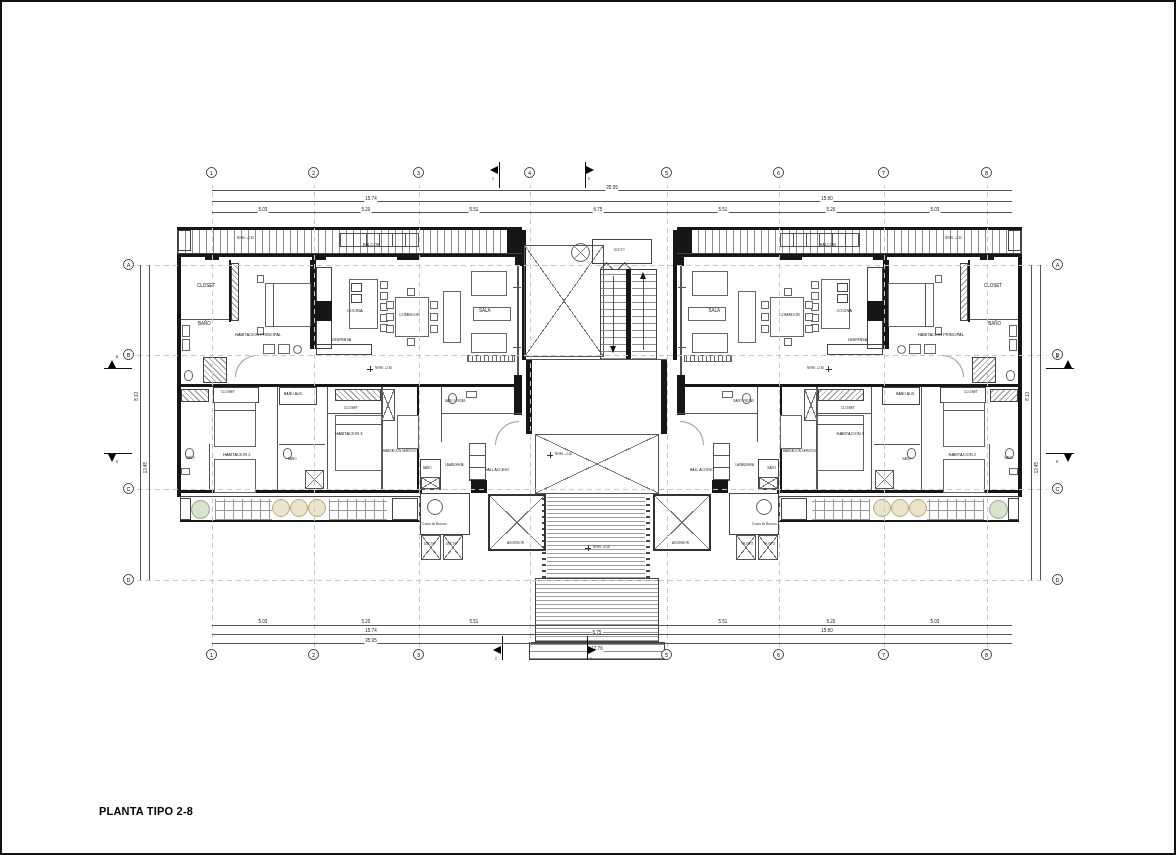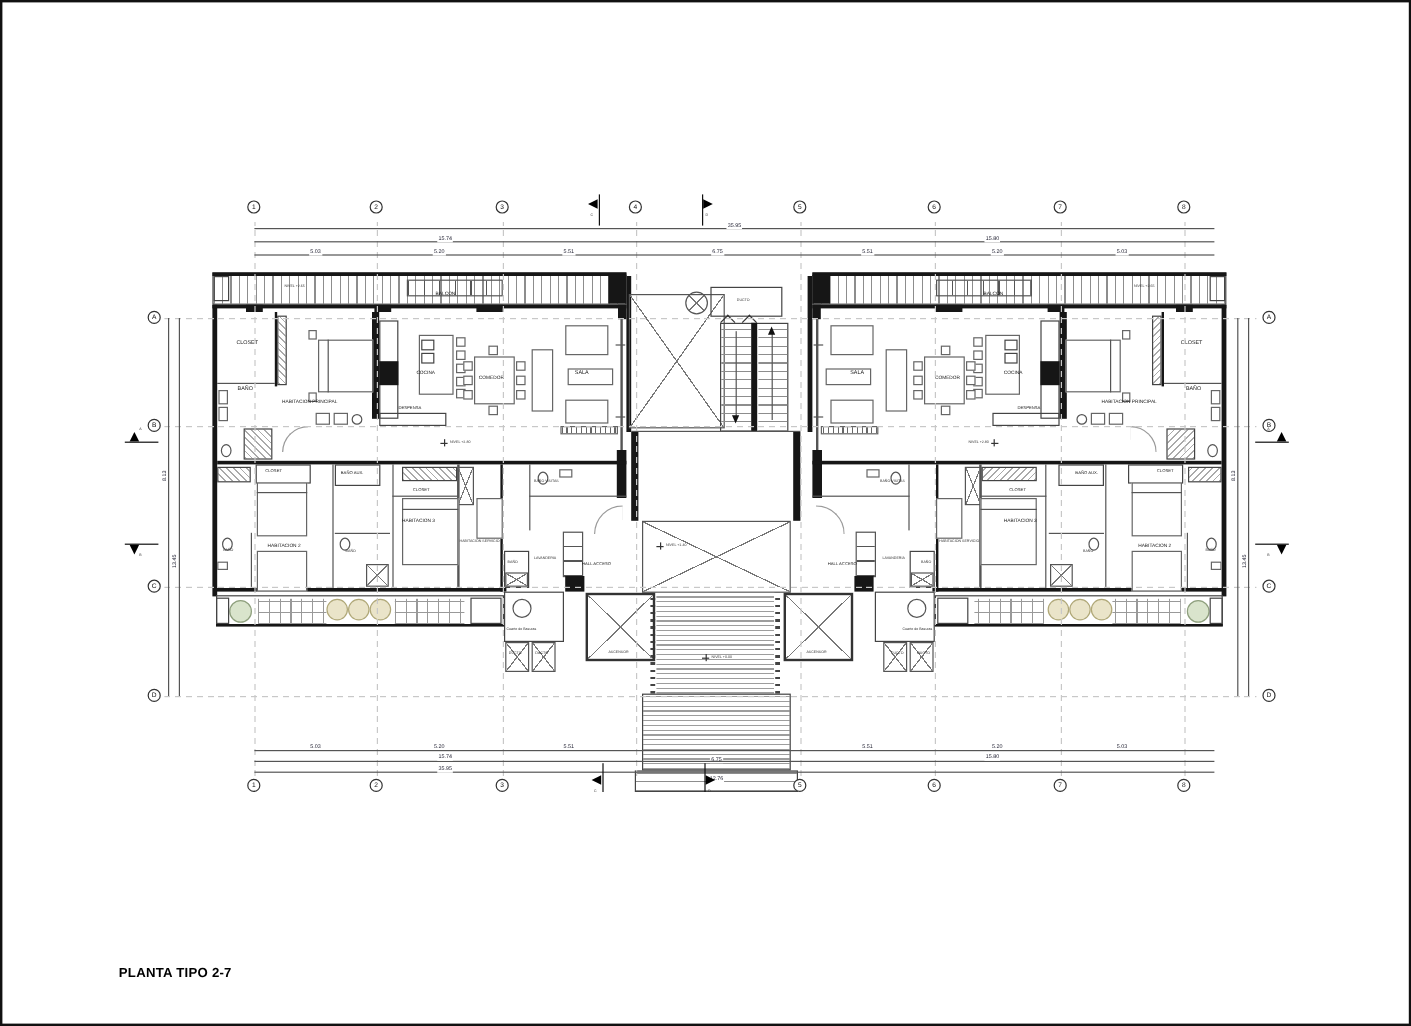--- a/index.html
+++ b/index.html
@@ -446,14 +446,14 @@
   <i class="lnk" style="left:102px;top:451px;width:28px;height:1px"></i>
   <i class="tri" style="left:106px;top:452px;border-left:4px solid transparent;border-right:4px solid transparent;border-top:8px solid #000"></i>
   <b class="lbl l3" style="left:114px;top:459px">B</b>
   <i class="tri" style="left:1062px;top:358px;border-left:4px solid transparent;border-right:4px solid transparent;border-bottom:8px solid #000"></i>
   <i class="lnk" style="left:1044px;top:366px;width:28px;height:1px"></i>
   <b class="lbl l3" style="left:1054px;top:354px">A</b>
   <i class="lnk" style="left:1044px;top:451px;width:28px;height:1px"></i>
   <i class="tri" style="left:1062px;top:452px;border-left:4px solid transparent;border-right:4px solid transparent;border-top:8px solid #000"></i>
   <b class="lbl l3" style="left:1054px;top:459px">B</b>
 
-  <b class="title" style="left:97px;top:803px">PLANTA TIPO 2-7</b>
+  <b class="title" style="left:97px;top:803px">PLANTA TIPO 2-8</b>
 </div>
 
 </body></html>

